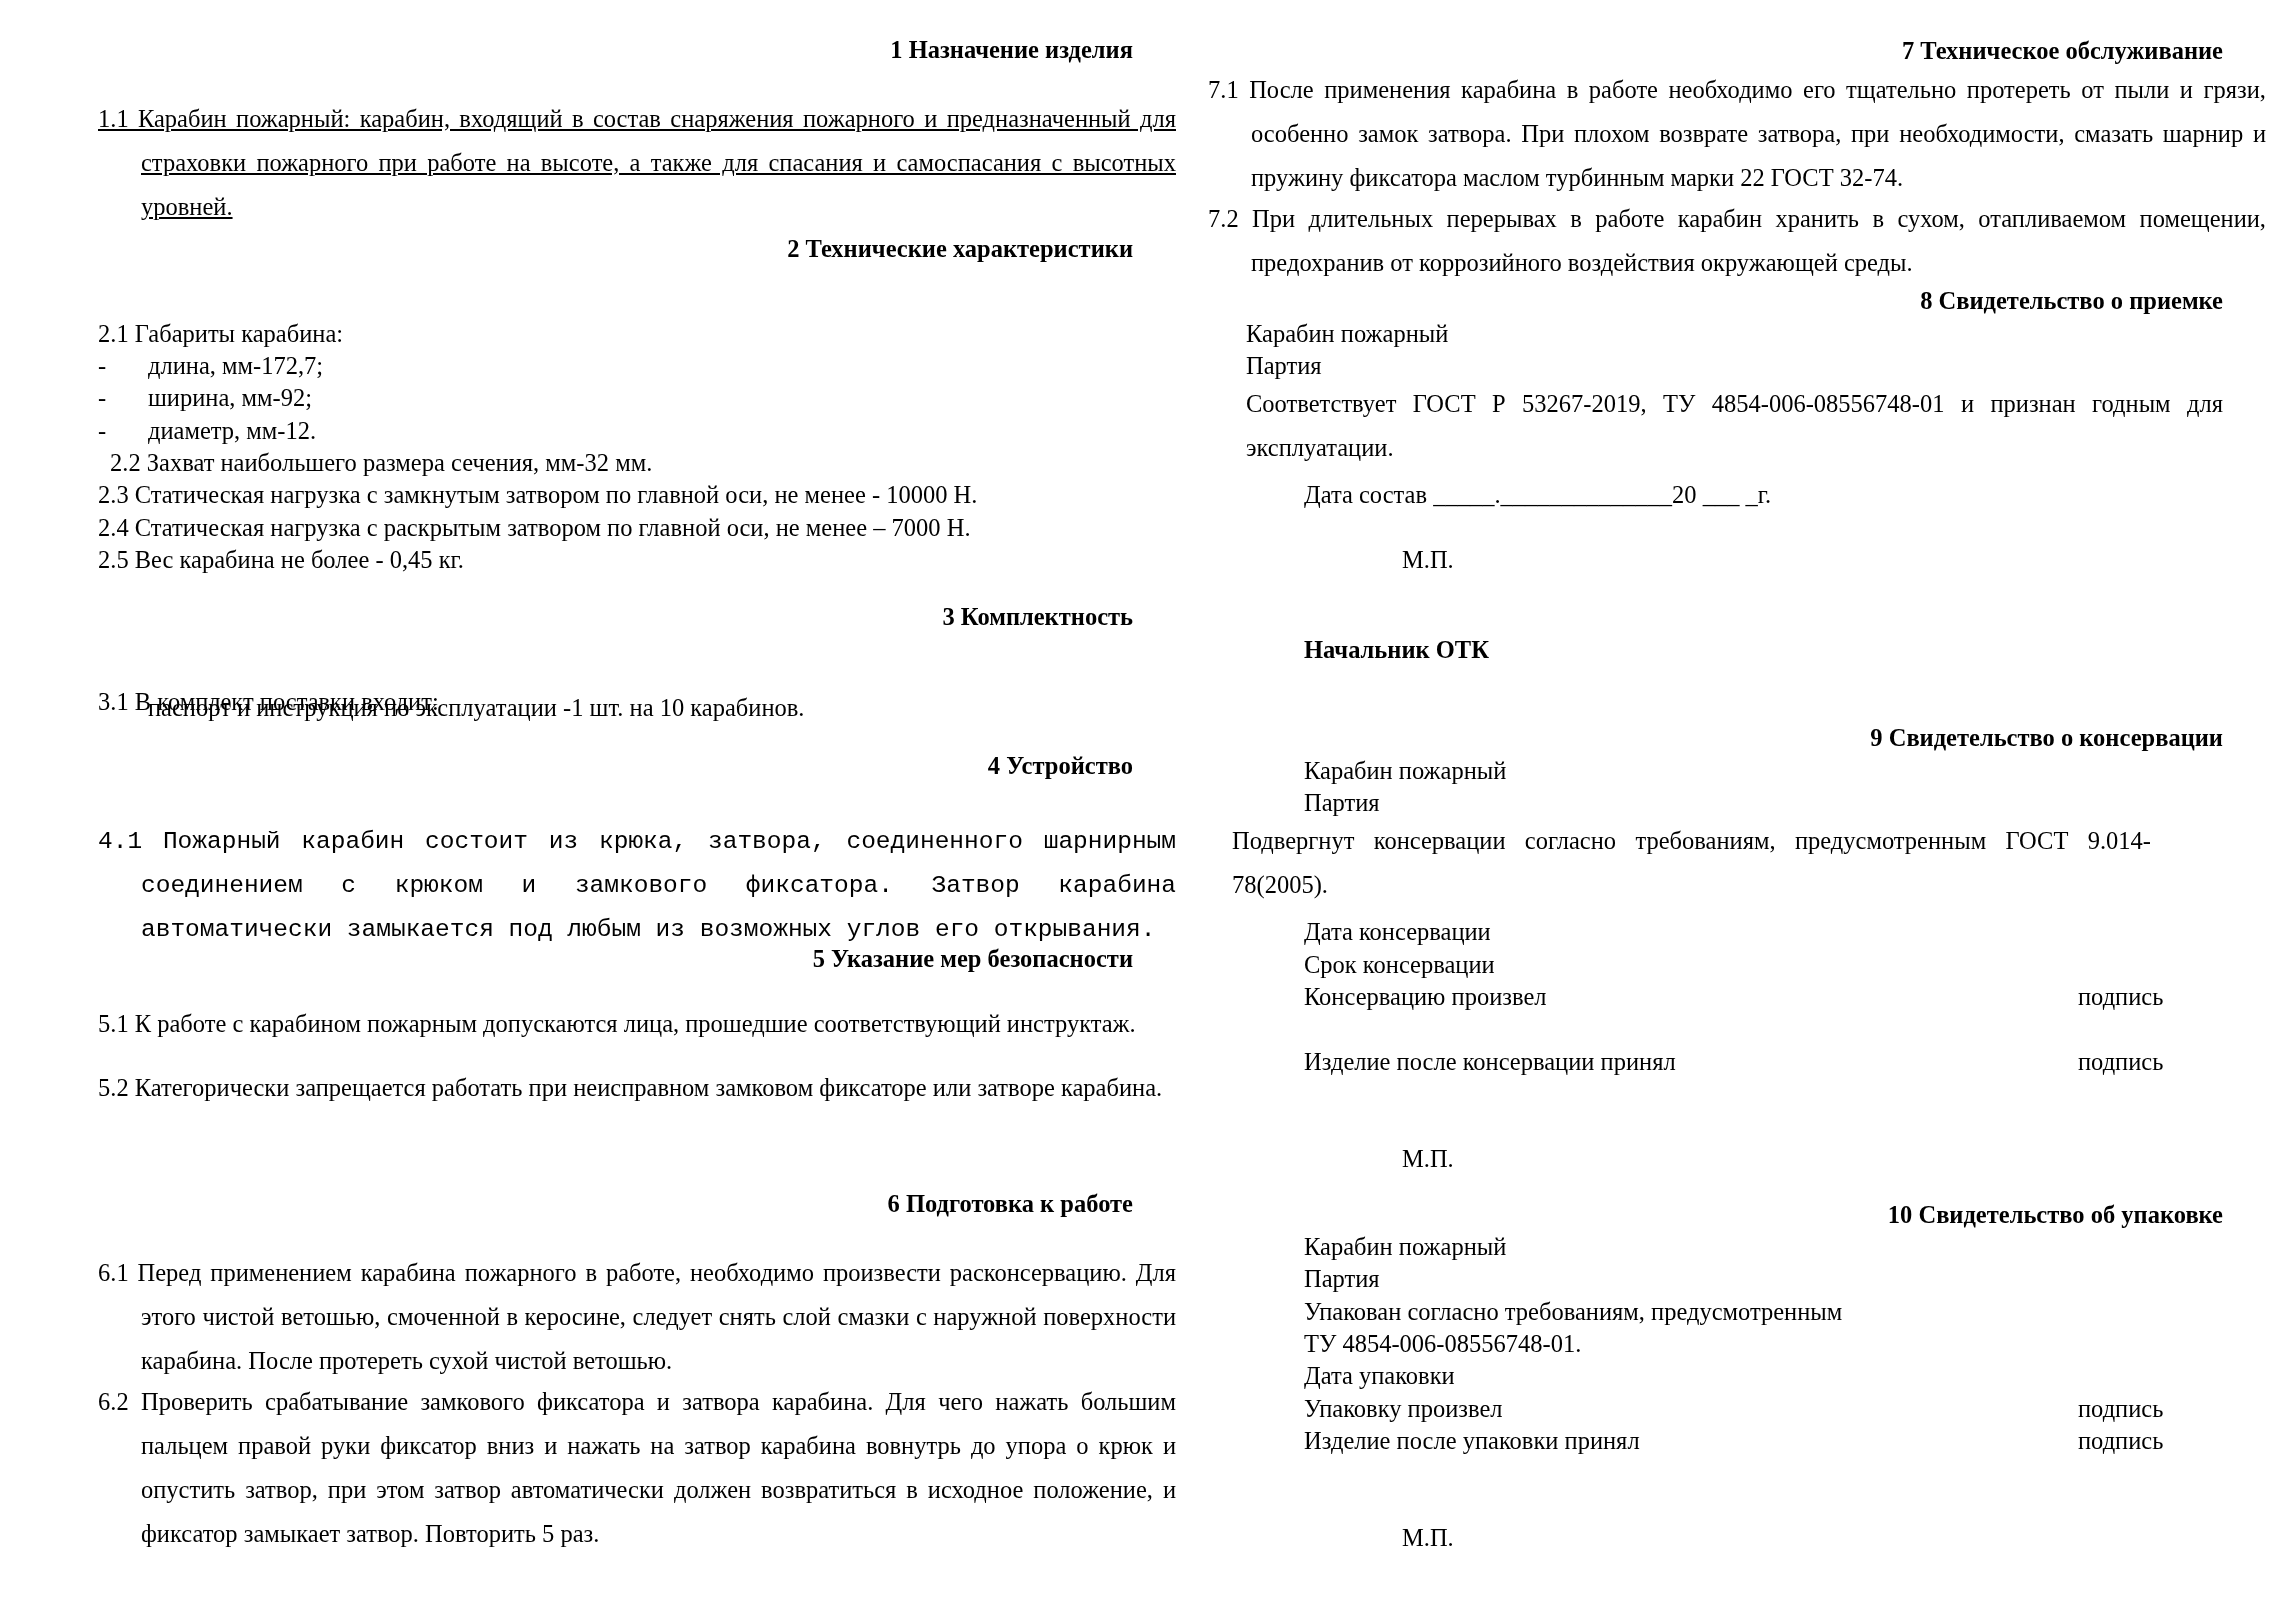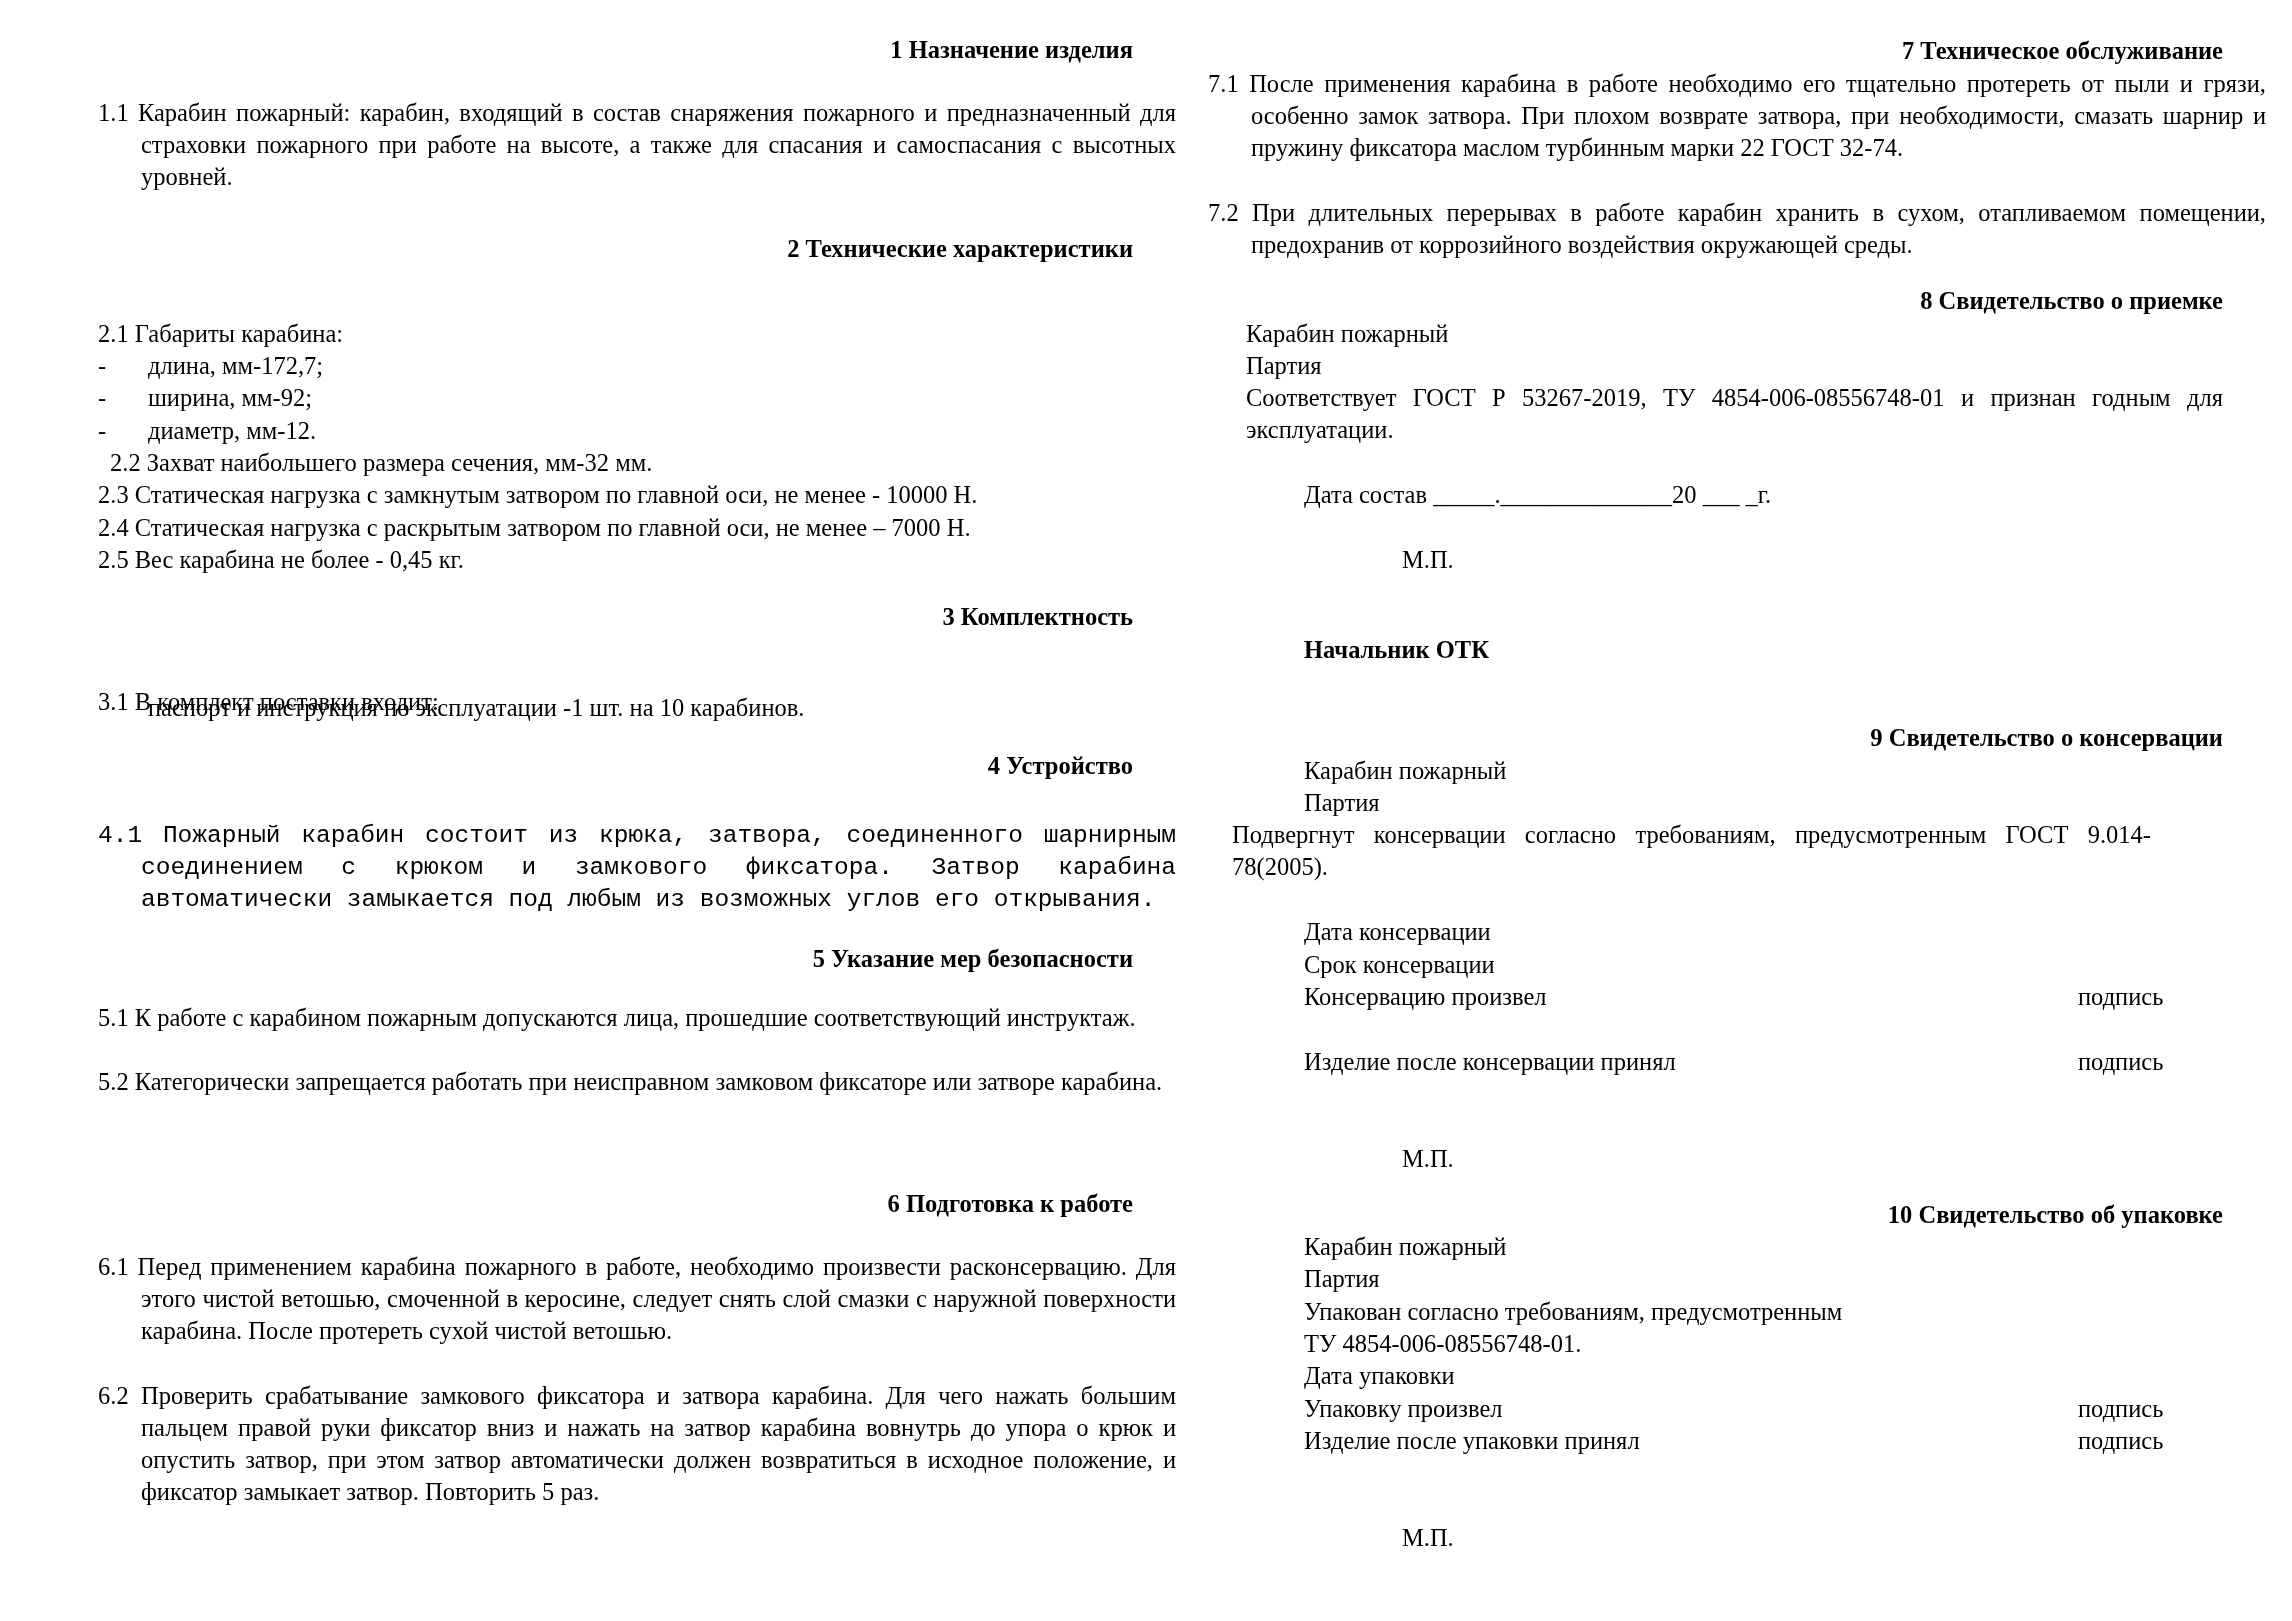--- a/index.html
+++ b/index.html
@@ -1,28 +1,28 @@
 <!DOCTYPE html>
 <html><head>
 <meta charset="utf-8">
 <style>
   html, body { margin: 0; padding: 0; background: #ffffff; }
   body { width: 2293px; height: 1621px; position: relative; overflow: hidden;
          font-family: "Liberation Serif", "DejaVu Serif", serif; color: #000; font-size: 24.5px; }
   .h { position: absolute; font-weight: bold; text-align: right; line-height: 32px; }
-  .para { position: absolute; line-height: 32px; text-align: justify; }
+  .para { position: absolute; line-height: 44px; text-align: justify; }
   .hang { padding-left: 43px; text-indent: -43px; }
   .row { position: absolute; white-space: nowrap; line-height: 32px; }
   .sig { position: absolute; white-space: nowrap; line-height: 32px; }
 </style>
 </head>
 <body>
 
 <div class="h" style="left:98px; width:1035px; top:34px;">1 Назначение изделия</div>
-<div class="para hang" style="left:98px; width:1035px; top:97px;">1.1 Карабин пожарный: карабин, входящий в состав снаряжения пожарного и предназначенный для страховки пожарного при работе на высоте, а также для спасания и самоспасания с высотных уровней.</div>
+<div class="para hang" style="left:98px; width:1035px; top:97px;text-decoration:underline;">1.1 Карабин пожарный: карабин, входящий в состав снаряжения пожарного и предназначенный для страховки пожарного при работе на высоте, а также для спасания и самоспасания с высотных уровней.</div>
 
 <div class="h" style="left:98px; width:1035px; top:233px;">2 Технические характеристики</div>
 <div class="row" style="left:98px; top:318px;">2.1 Габариты карабина:</div>
 <div class="row" style="left:98px; top:350px;">-</div>
 <div class="row" style="left:148px; top:350px;">длина, мм-172,7;</div>
 <div class="row" style="left:98px; top:382px;">-</div>
 <div class="row" style="left:148px; top:382px;">ширина, мм-92;</div>
 <div class="row" style="left:98px; top:415px;">-</div>
 <div class="row" style="left:148px; top:415px;">диаметр, мм-12.</div>
 <div class="row" style="left:110px; top:447px;">2.2 Захват наибольшего размера сечения, мм-32 мм.</div>

